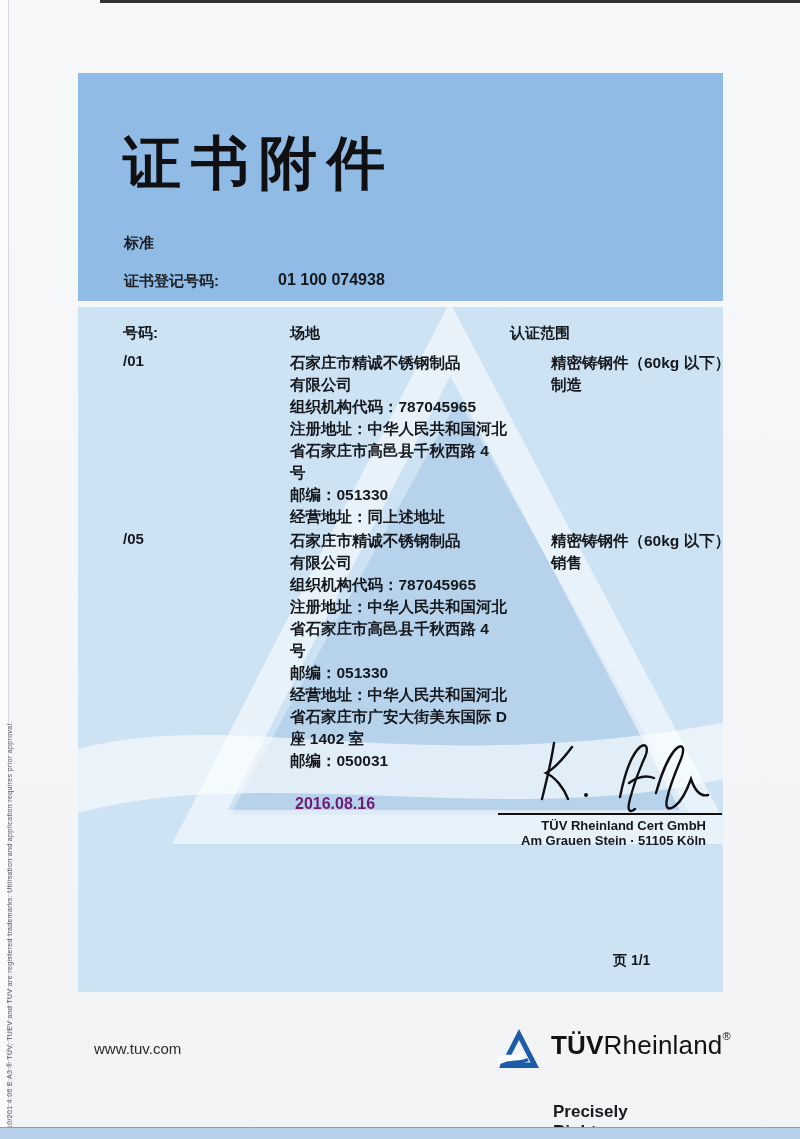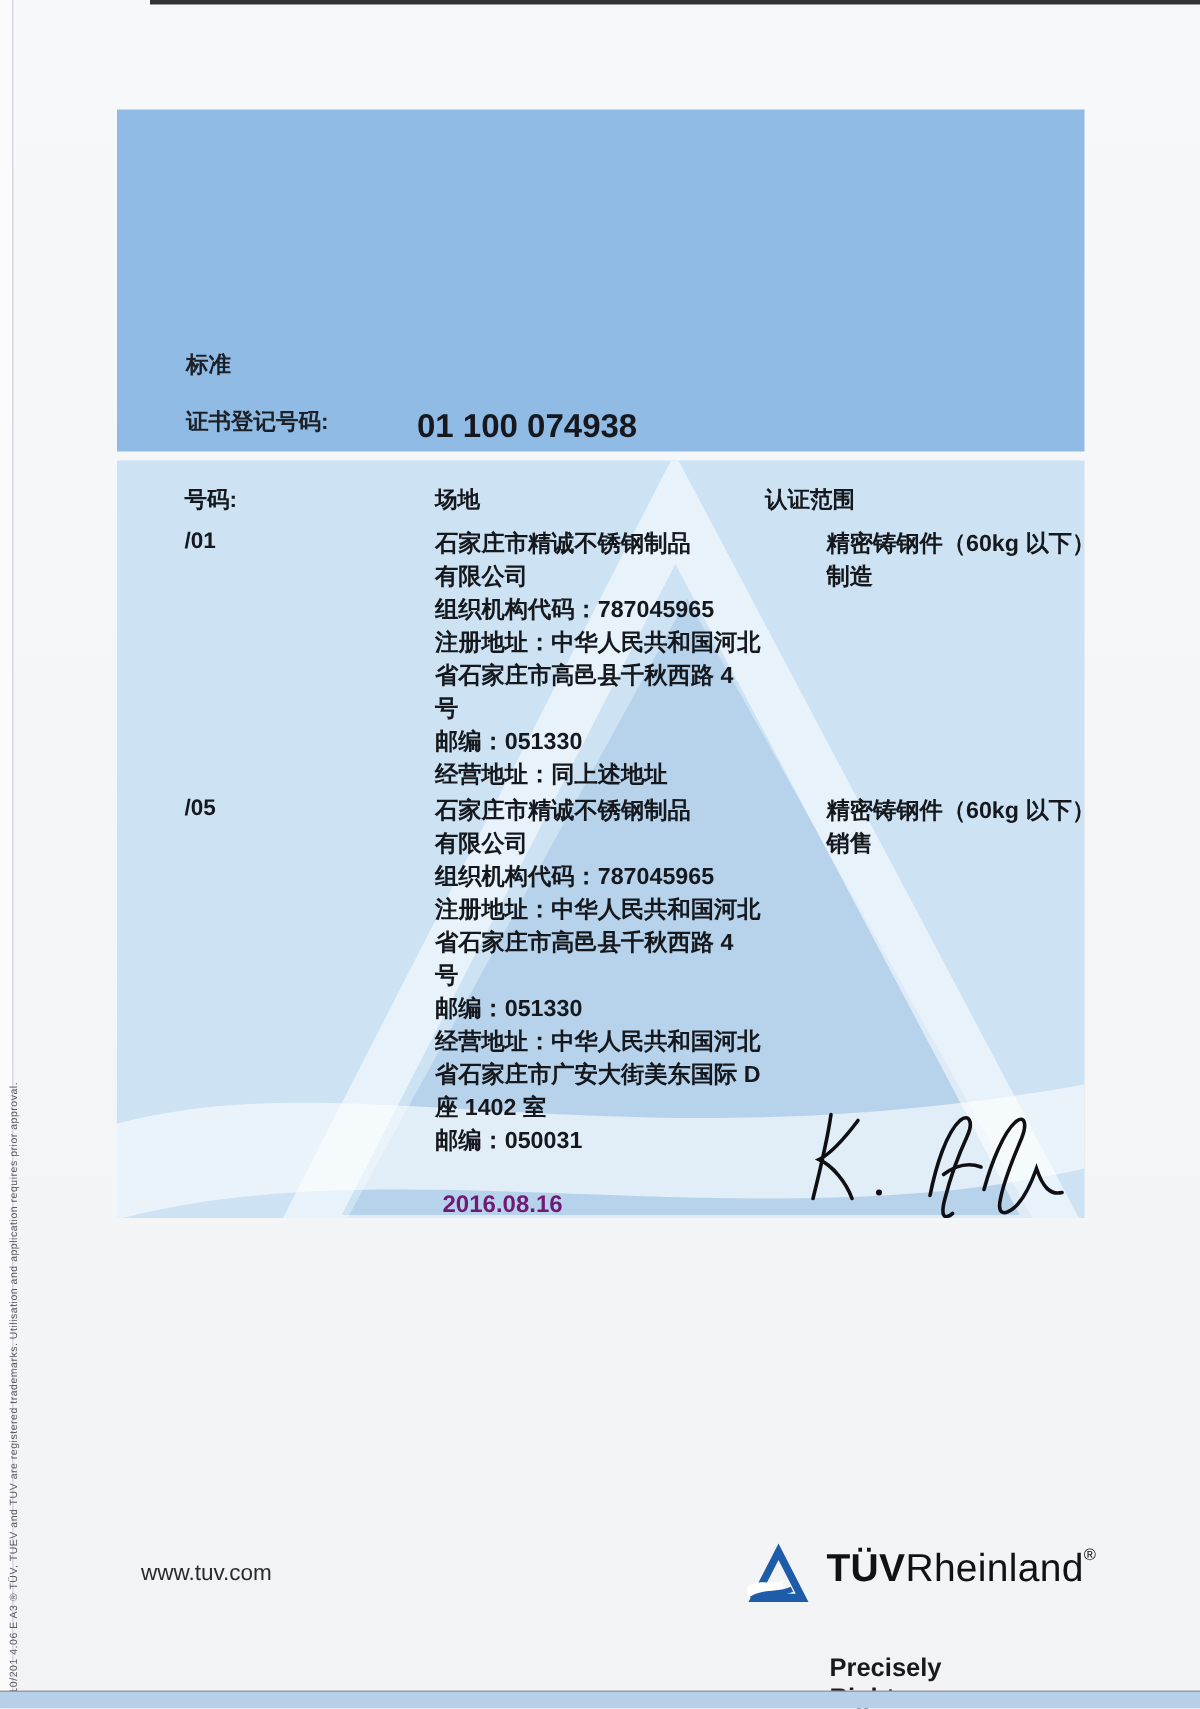--- a/index.html
+++ b/index.html
@@ -24,24 +24,24 @@
     background:#8fbbe5;
   }
   .cert-title {
     position:absolute; left:45px; top:52px;
     font-size:58px; font-weight:900; letter-spacing:10px; color:#101013;
   }
   .hdr-label { position:absolute; font-size:15px; font-weight:700; color:#1d2026; }
   .hdr-standard-label { left:46px; top:161px; }
   .hdr-standard-value { position:absolute; left:200px; top:155px; font-size:21px; font-weight:800; color:#111318; letter-spacing:.2px; }
   .hdr-reg-label { left:46px; top:199px; }
-  .hdr-reg-value { position:absolute; left:200px; top:198px; font-size:22px; font-weight:700; color:#16181d; }
+  .hdr-reg-value { position:absolute; left:200px; top:198px; font-size:16px; font-weight:700; color:#16181d; }
 
   .body-panel {
-    position:absolute; left:78px; top:307px; width:645px; height:505px;
+    position:absolute; left:78px; top:307px; width:645px; height:685px;
     background:#cde3f4; overflow:hidden;
   }
   .watermark { position:absolute; left:0; top:0; width:645px; height:685px; pointer-events:none; }
 
   .col-head { position:absolute; top:17px; font-size:15px; font-weight:800; color:#15181d; }
   .col-head.number { left:45px; }
   .col-head.site   { left:212px; }
   .col-head.scope  { left:432px; }
 
   .row-number { position:absolute; left:45px; font-size:15px; font-weight:700; color:#15181d; }
@@ -80,20 +80,21 @@
 
 <div class="page">
 
   <div class="scan-left-col"></div>
   <div class="scan-left-line"></div>
   <div class="scan-top-sliver"></div>
 
   <div class="side-text">10/201  4.06  E  A3    ®   TÜV, TUEV and TUV are registered trademarks. Utilisation and application requires prior approval.</div>
 
   <div class="header-panel">
+    <div class="cert-title">证书附件</div>
     <div class="hdr-label hdr-standard-label">标准</div>
     <div class="hdr-label hdr-reg-label">证书登记号码:</div>
     <div class="hdr-reg-value">01 100 074938</div>
   </div>
 
   <div class="body-panel">
 
     <svg class="watermark" viewBox="0 0 645 685">
       <path d="M380,92 L612,508 L152,508 Z" fill="rgba(138,178,221,0.32)"></path>
       <path d="M372,32 L122,520 L630,520 Z" fill="none" stroke="rgba(255,255,255,0.55)" stroke-width="34"></path>
@@ -135,20 +136,24 @@
       <g fill="none" stroke="#101014" stroke-width="2.4" stroke-linecap="round">
         <path d="M14,64 C19,44 24,22 26,8"></path>
         <path d="M44,12 C35,24 26,34 18,38 C27,42 36,53 40,64"></path>
         <circle cx="58" cy="60" r="2" fill="#101014" stroke="none"></circle>
         <path d="M92,62 C96,42 103,20 112,12 C118,7 121,13 117,22 C111,35 105,52 102,64 C99,75 101,79 107,74"></path>
         <path d="M101,48 C109,42 118,40 126,43"></path>
         <path d="M128,58 C133,40 141,20 149,13 C155,8 157,14 153,24 C147,38 141,54 139,64 C137,73 140,76 147,71 C154,66 159,55 163,44 C167,56 172,62 180,60"></path>
       </g>
     </svg>
     <div class="sig-line"></div>
+    <div class="sig-block">
+      <div>TÜV Rheinland Cert GmbH</div>
+      <div>Am Grauen Stein · 51105 Köln</div>
+    </div>
 
     <div class="page-indicator">页 1/1</div>
   </div>
 
   <div class="website">www.tuv.com</div>
 
   <div class="brand">
     <svg class="brand-triangle" viewBox="0 0 44 44">
       <path d="M22,2 L2,41 L42,41 Z M22,13 L10.5,35.5 L33.5,35.5 Z" fill="#1d5ca8" fill-rule="evenodd"></path>
       <path d="M1,31 C9,25 17,30 25,27 L25,34 C15,37 7,35 1,38 Z" fill="#ffffff"></path>

